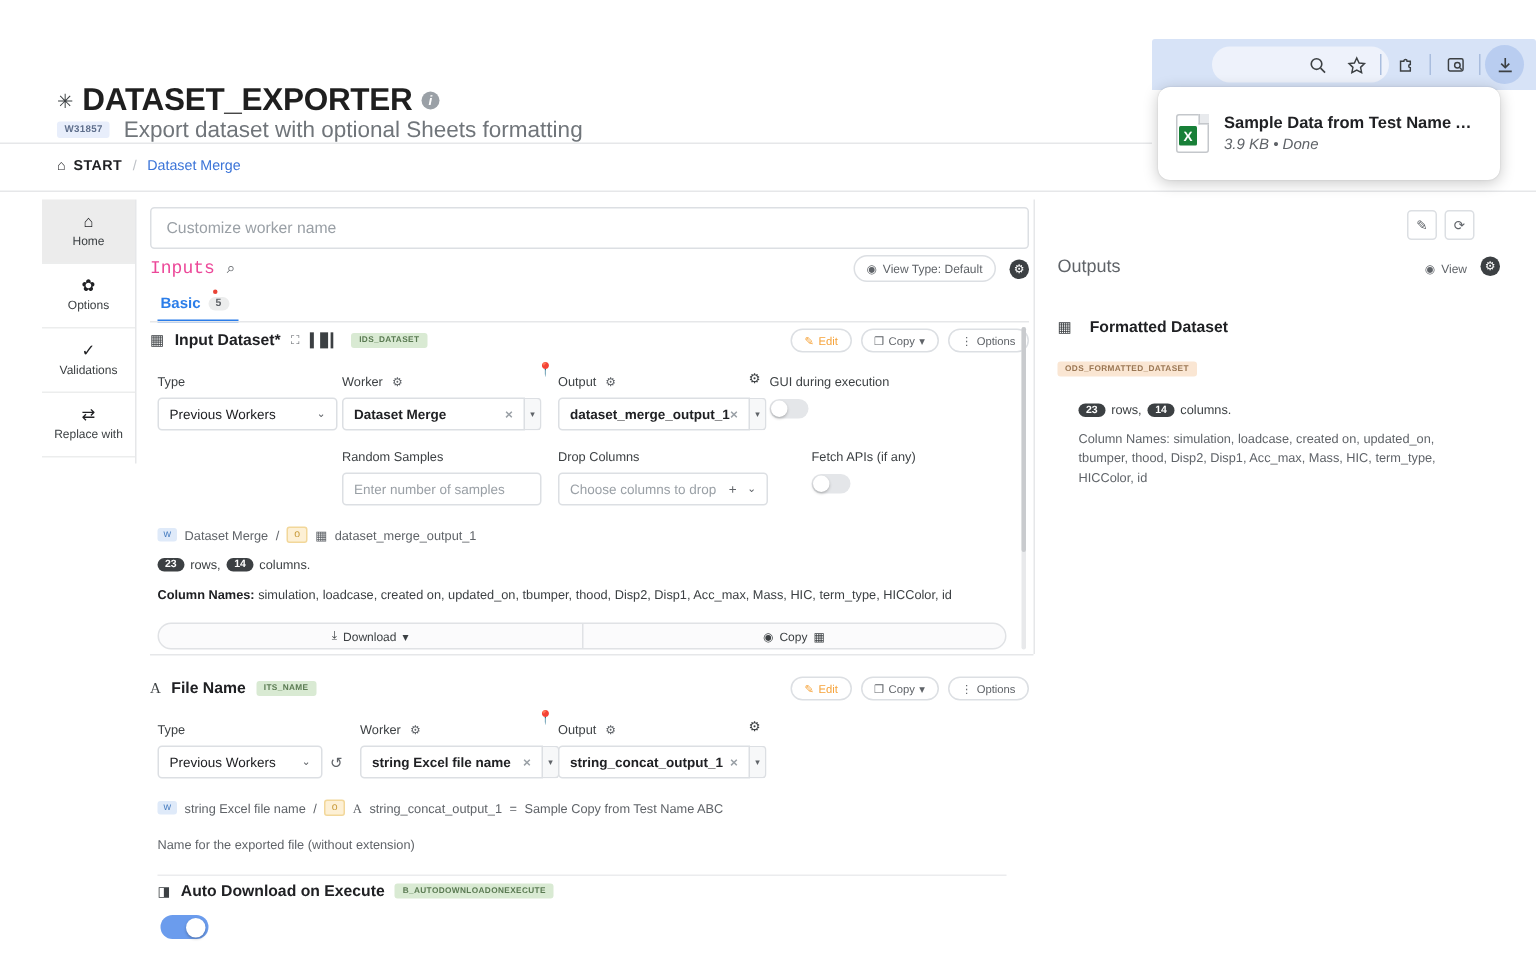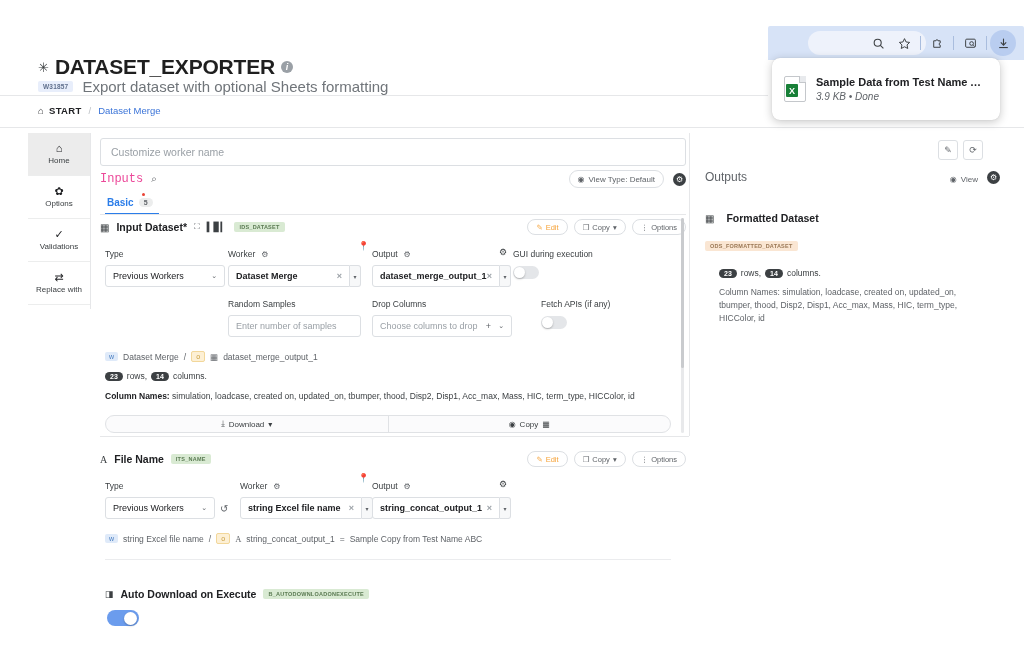--- a/index.html
+++ b/index.html
@@ -560,20 +560,21 @@
       <span class="tag-w">w</span>
       <span>string Excel file name</span>
       <span>/</span>
       <span class="tag-o">o</span>
       <span style="font-family:'Liberation Serif',serif;">A</span>
       <span>string_concat_output_1</span>
       <span>=</span>
       <span>Sample Copy from Test Name ABC</span>
     </div>
 
+    <div class="helper" style="margin-top:14px; margin-left:5px;">Name for the exported file (without extension)</div>
 
     <div class="sect-rule" style="margin-top:15px; margin-left:5px;"></div>
   </div>
 
   <div style="position:absolute; left:105px; top:588px; width:586px;">
     <div class="card-head">
       <span class="ci" style="font-size:9px;">◨</span>
       <span class="card-title">Auto Download on Execute</span>
       <span class="badge-green">B_AUTODOWNLOADONEXECUTE</span>
     </div>

